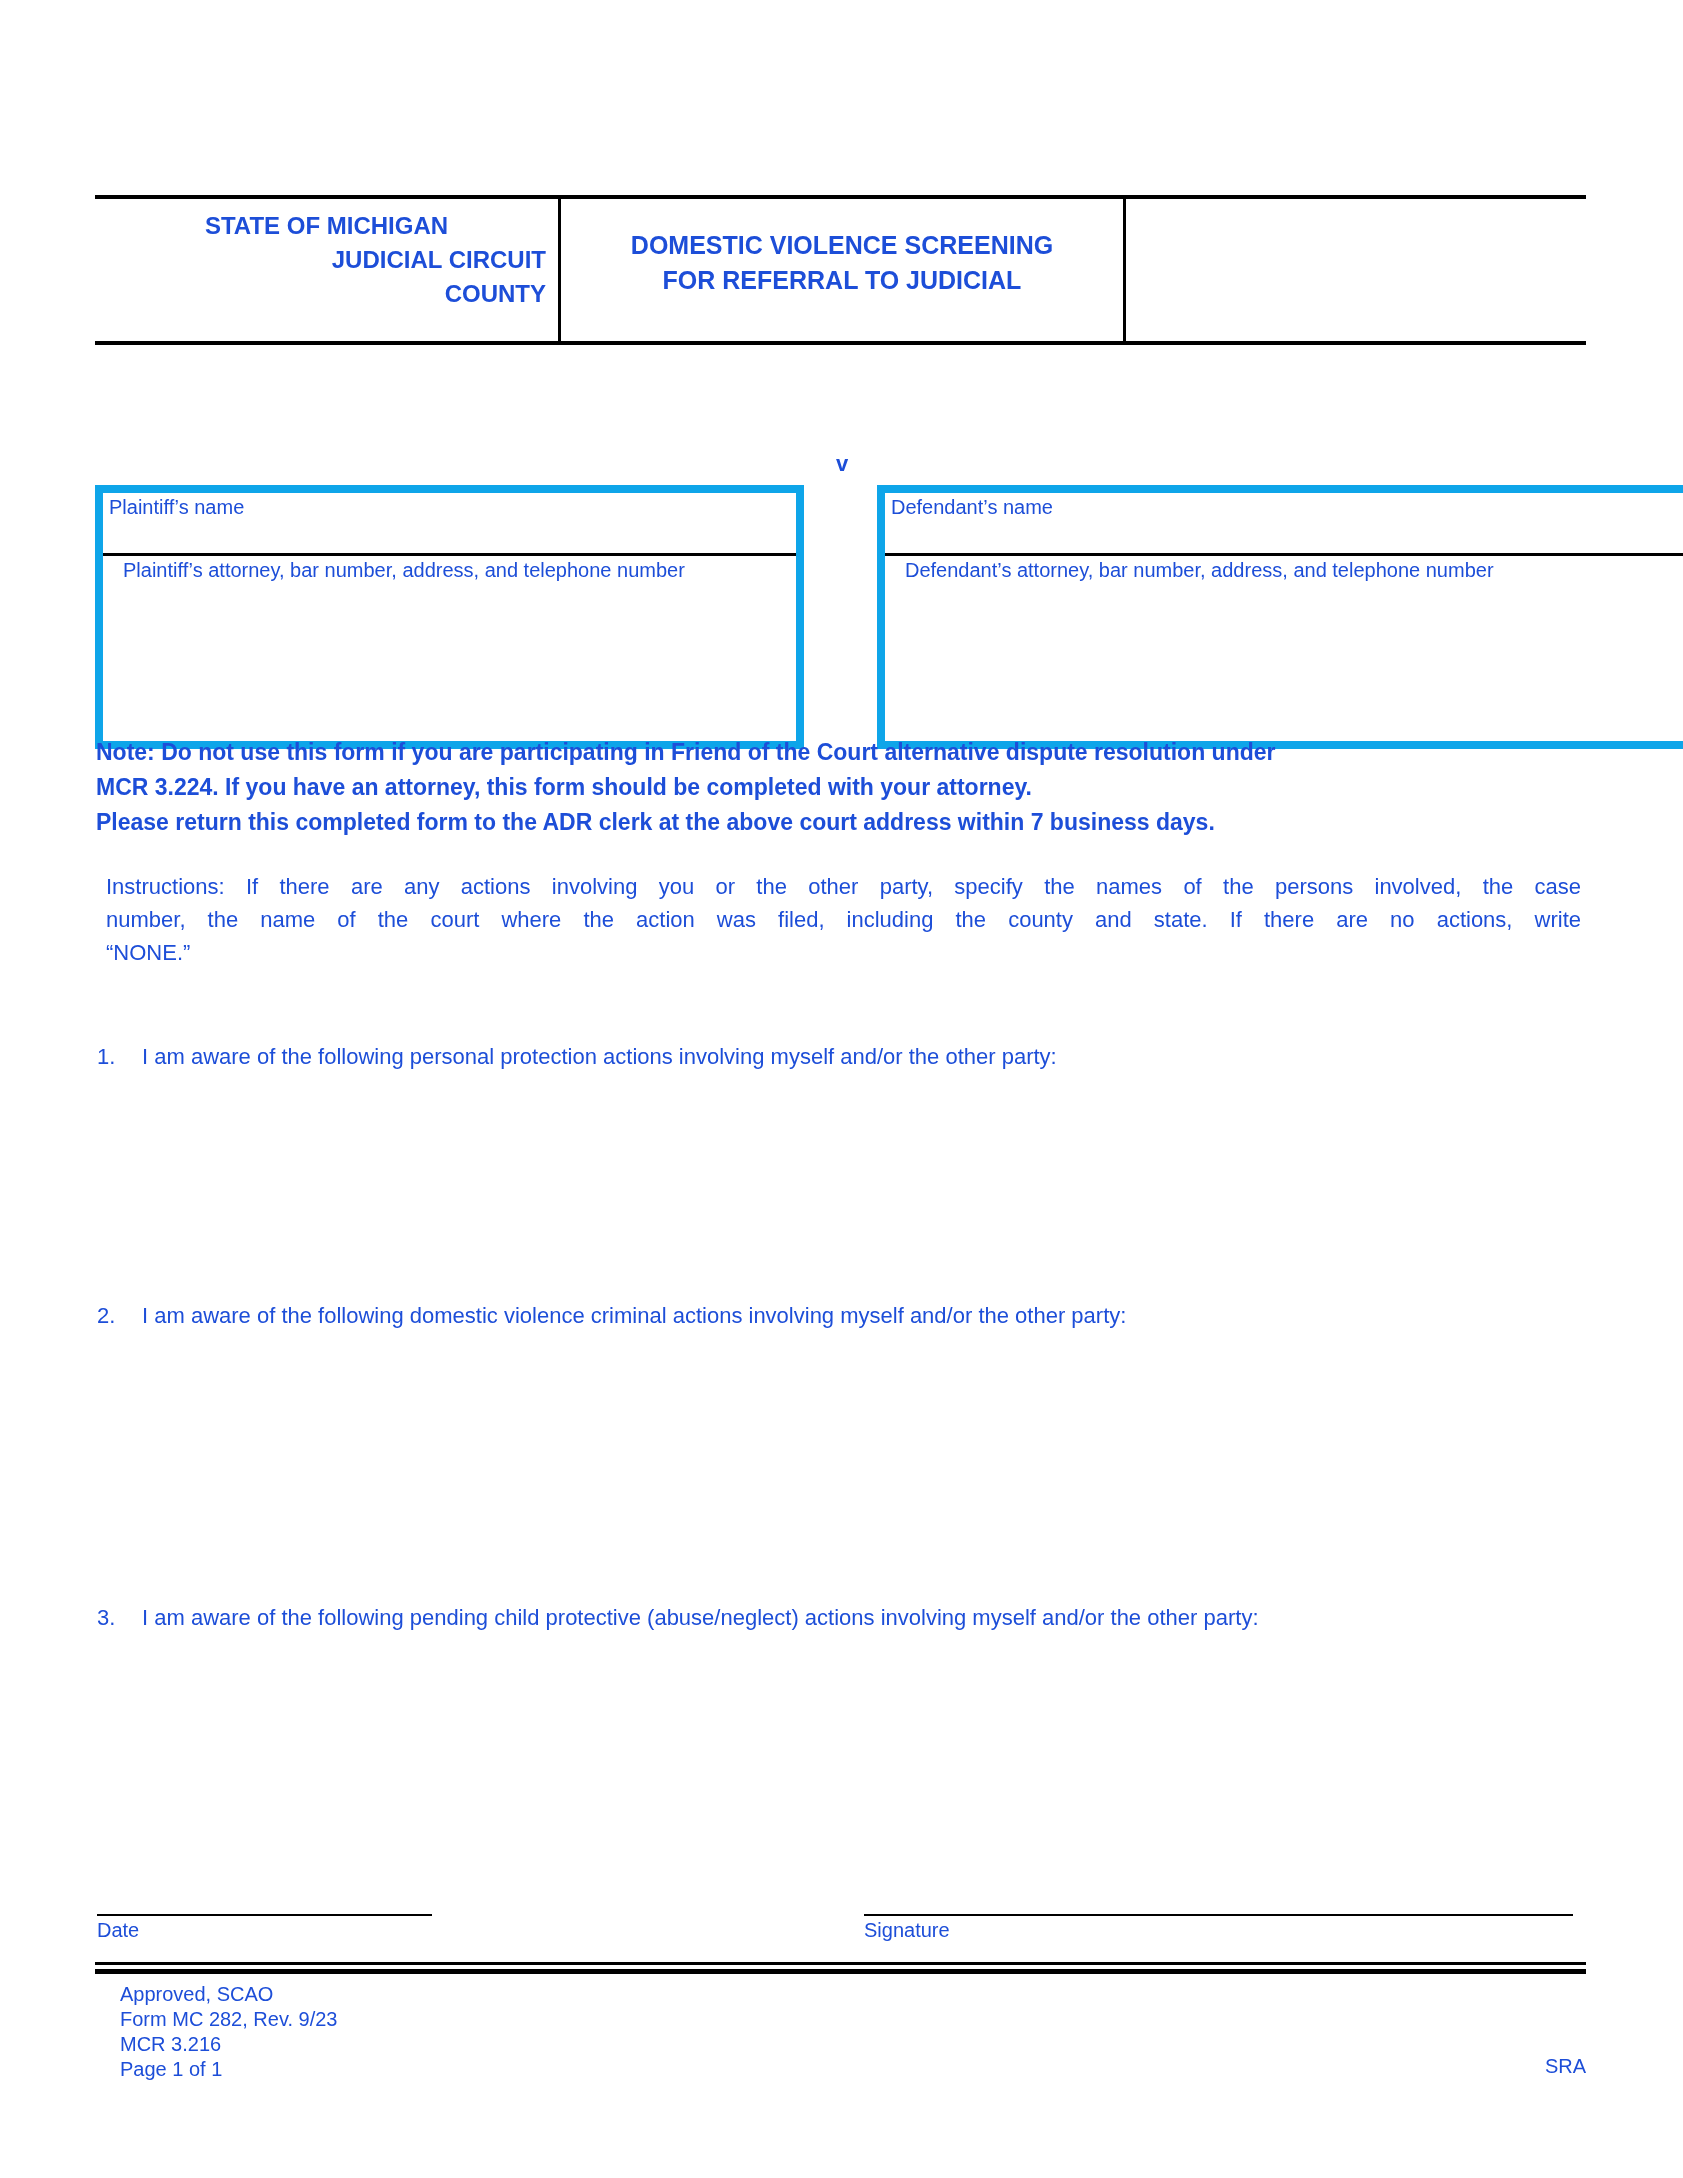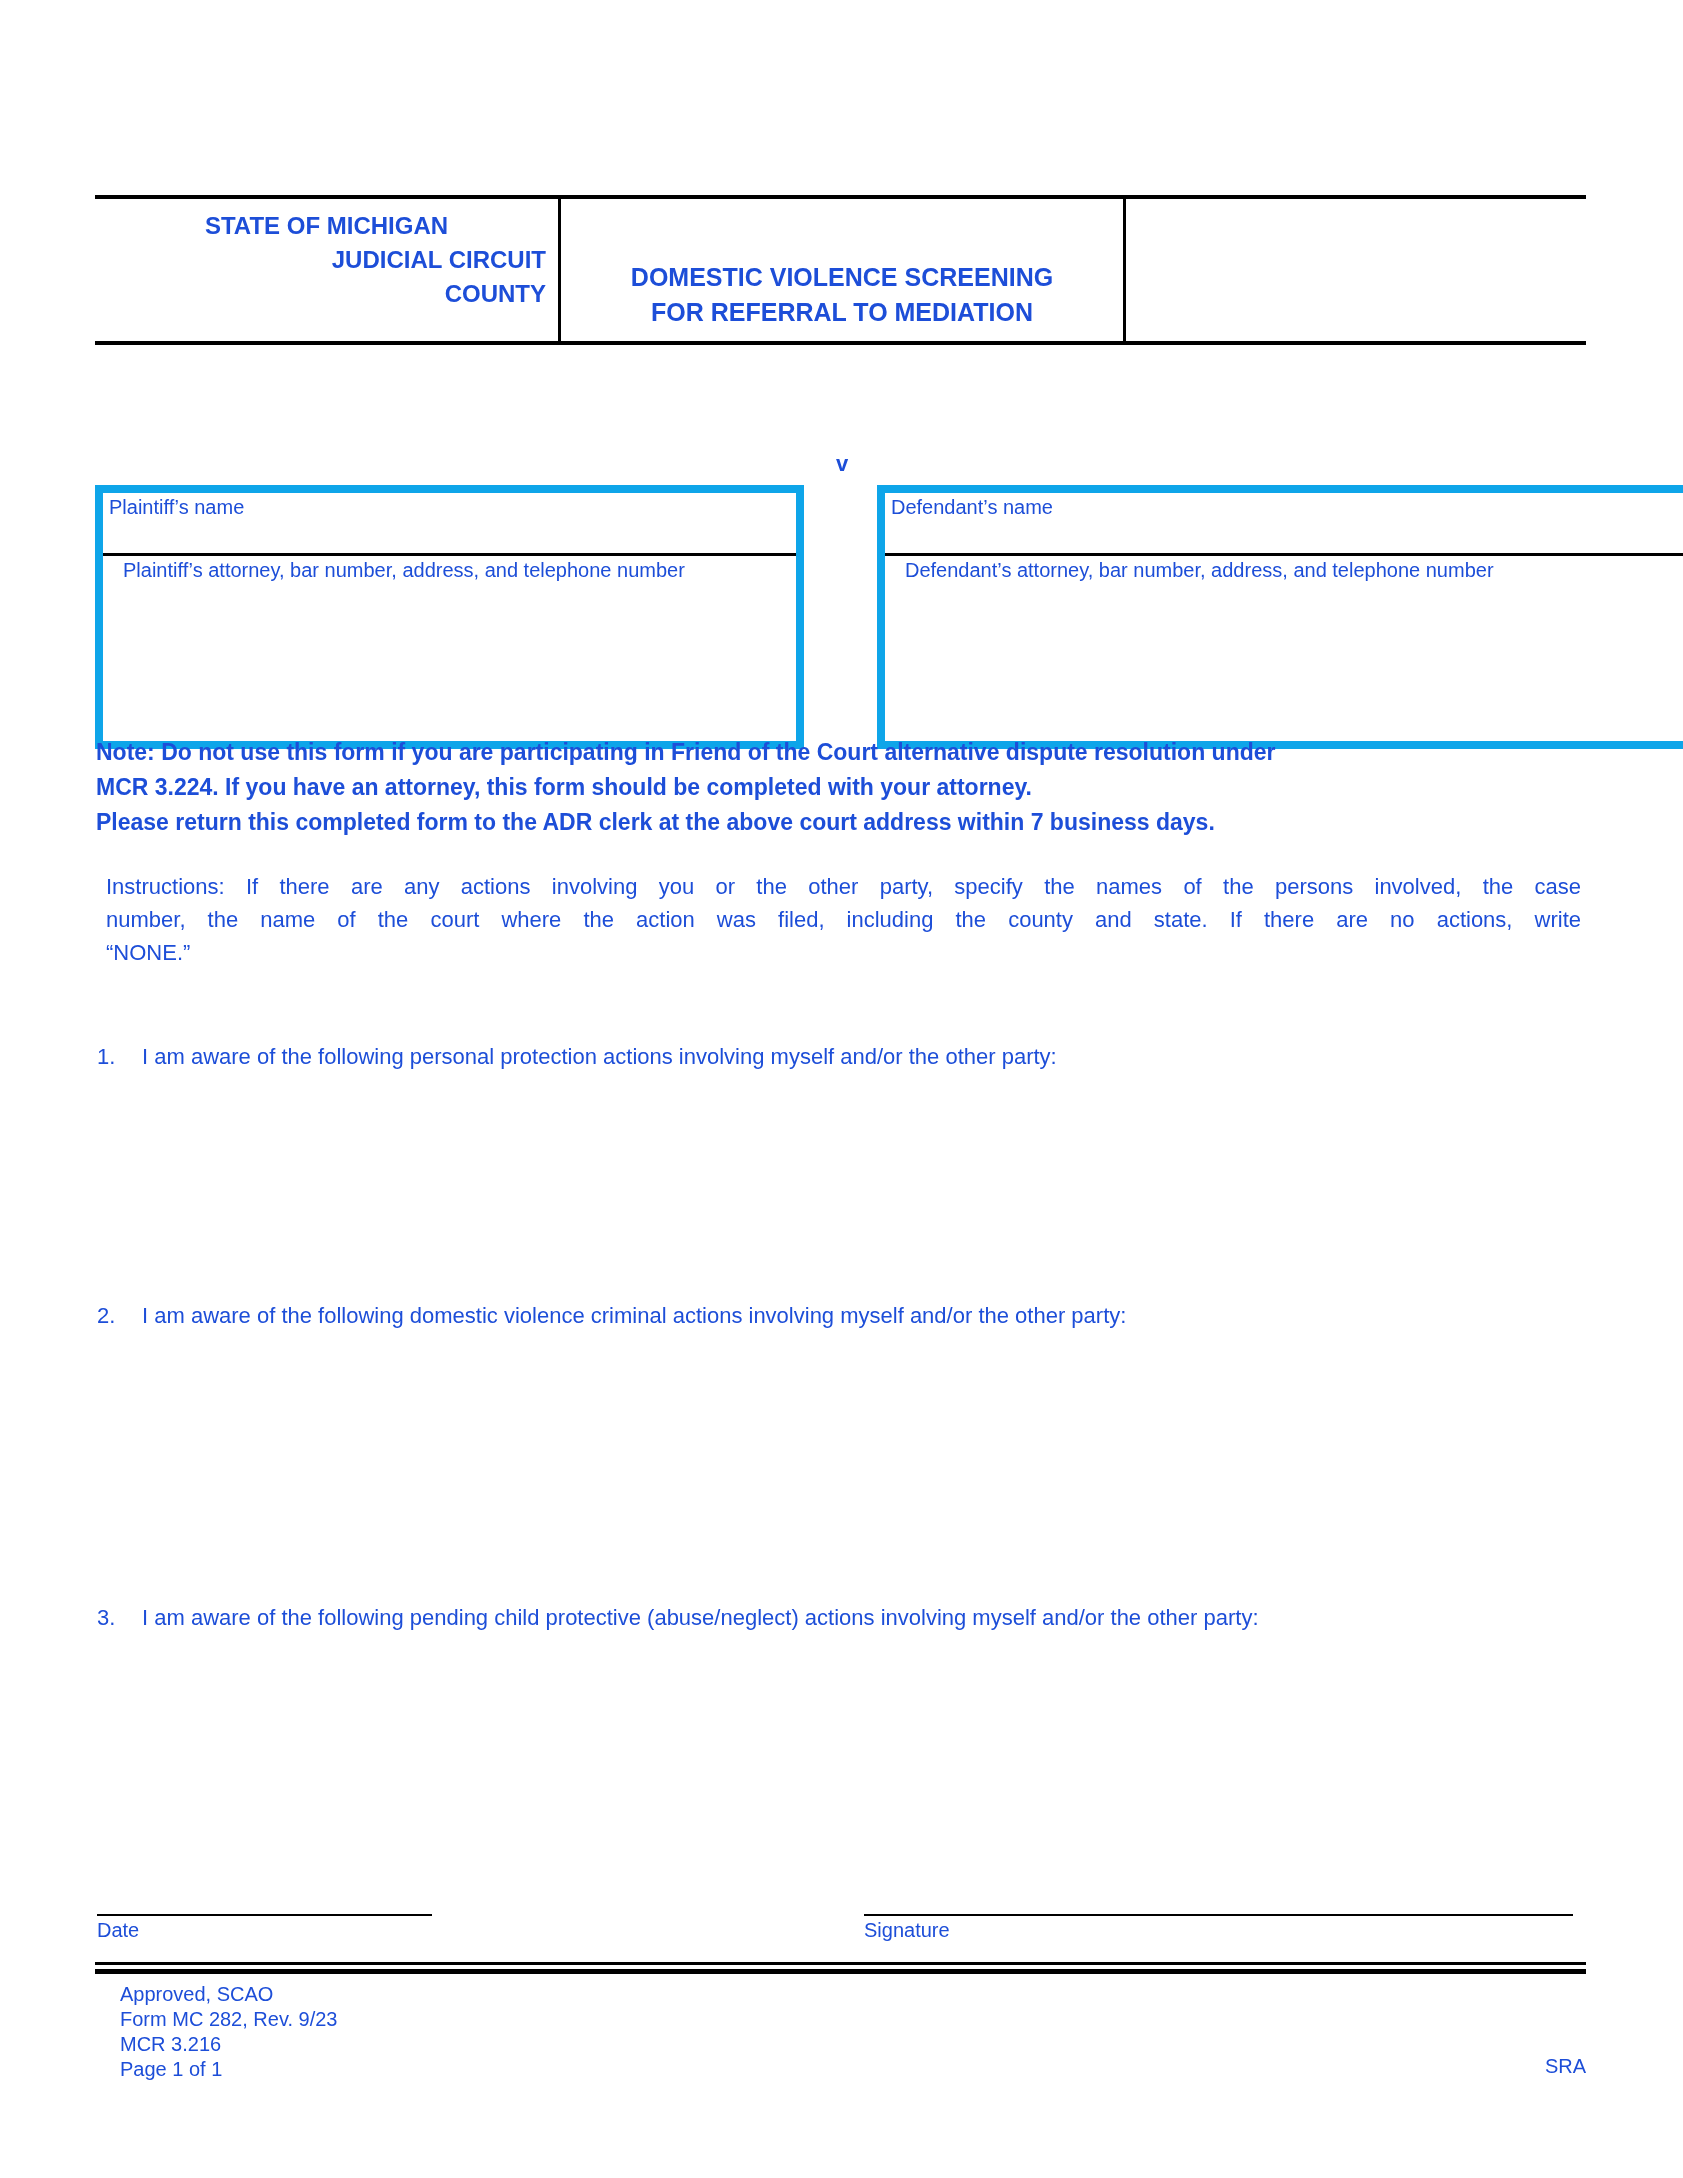--- a/index.html
+++ b/index.html
@@ -14,21 +14,21 @@
     position:absolute; left:95px; top:195px; width:1491px; height:150px;
     border-top:4px solid #000; border-bottom:4px solid #000;
     display:flex; box-sizing:border-box;
   }
   .cell-court { width:463px; box-sizing:border-box; padding-top:10px;
     font-weight:bold; font-size:24px; line-height:34px; }
   .court-line1 { text-align:center; }
   .court-line2, .court-line3 { text-align:right; padding-right:12px; }
   .cell-title { width:568px; box-sizing:border-box;
     border-left:3px solid #000; border-right:3px solid #000;
-    padding-top:61px; text-align:center;
+    padding-top:29px; text-align:center;
     font-weight:bold; font-size:25px; line-height:35px; }
   .cell-case { flex:1; box-sizing:border-box; padding:6px 10px;
     font-weight:bold; font-size:24px; }
 
   
   .addr-row {
     position:absolute; left:95px; top:351px; width:1491px;
     display:flex; justify-content:space-between; font-size:20px;
   }
 
@@ -89,21 +89,21 @@
 <div class="page">
 
   <div class="header-table">
     <div class="cell-court">
       <div class="court-line1">STATE OF MICHIGAN</div>
       <div class="court-line2">JUDICIAL CIRCUIT</div>
       <div class="court-line3">COUNTY</div>
     </div>
     <div class="cell-title">
       <div>DOMESTIC VIOLENCE SCREENING</div>
-      <div>FOR REFERRAL TO MEDIATION</div>
+      <div>FOR REFERRAL TO JUDICIAL</div>
     </div>
   </div>
 
 
   <div class="party-box box-plaintiff">
     <div class="name-cell">
       <span>Plaintiff’s name</span>
     </div>
     <div class="attorney-cell">
       <span>Plaintiff’s attorney, bar number, address, and telephone number</span>

